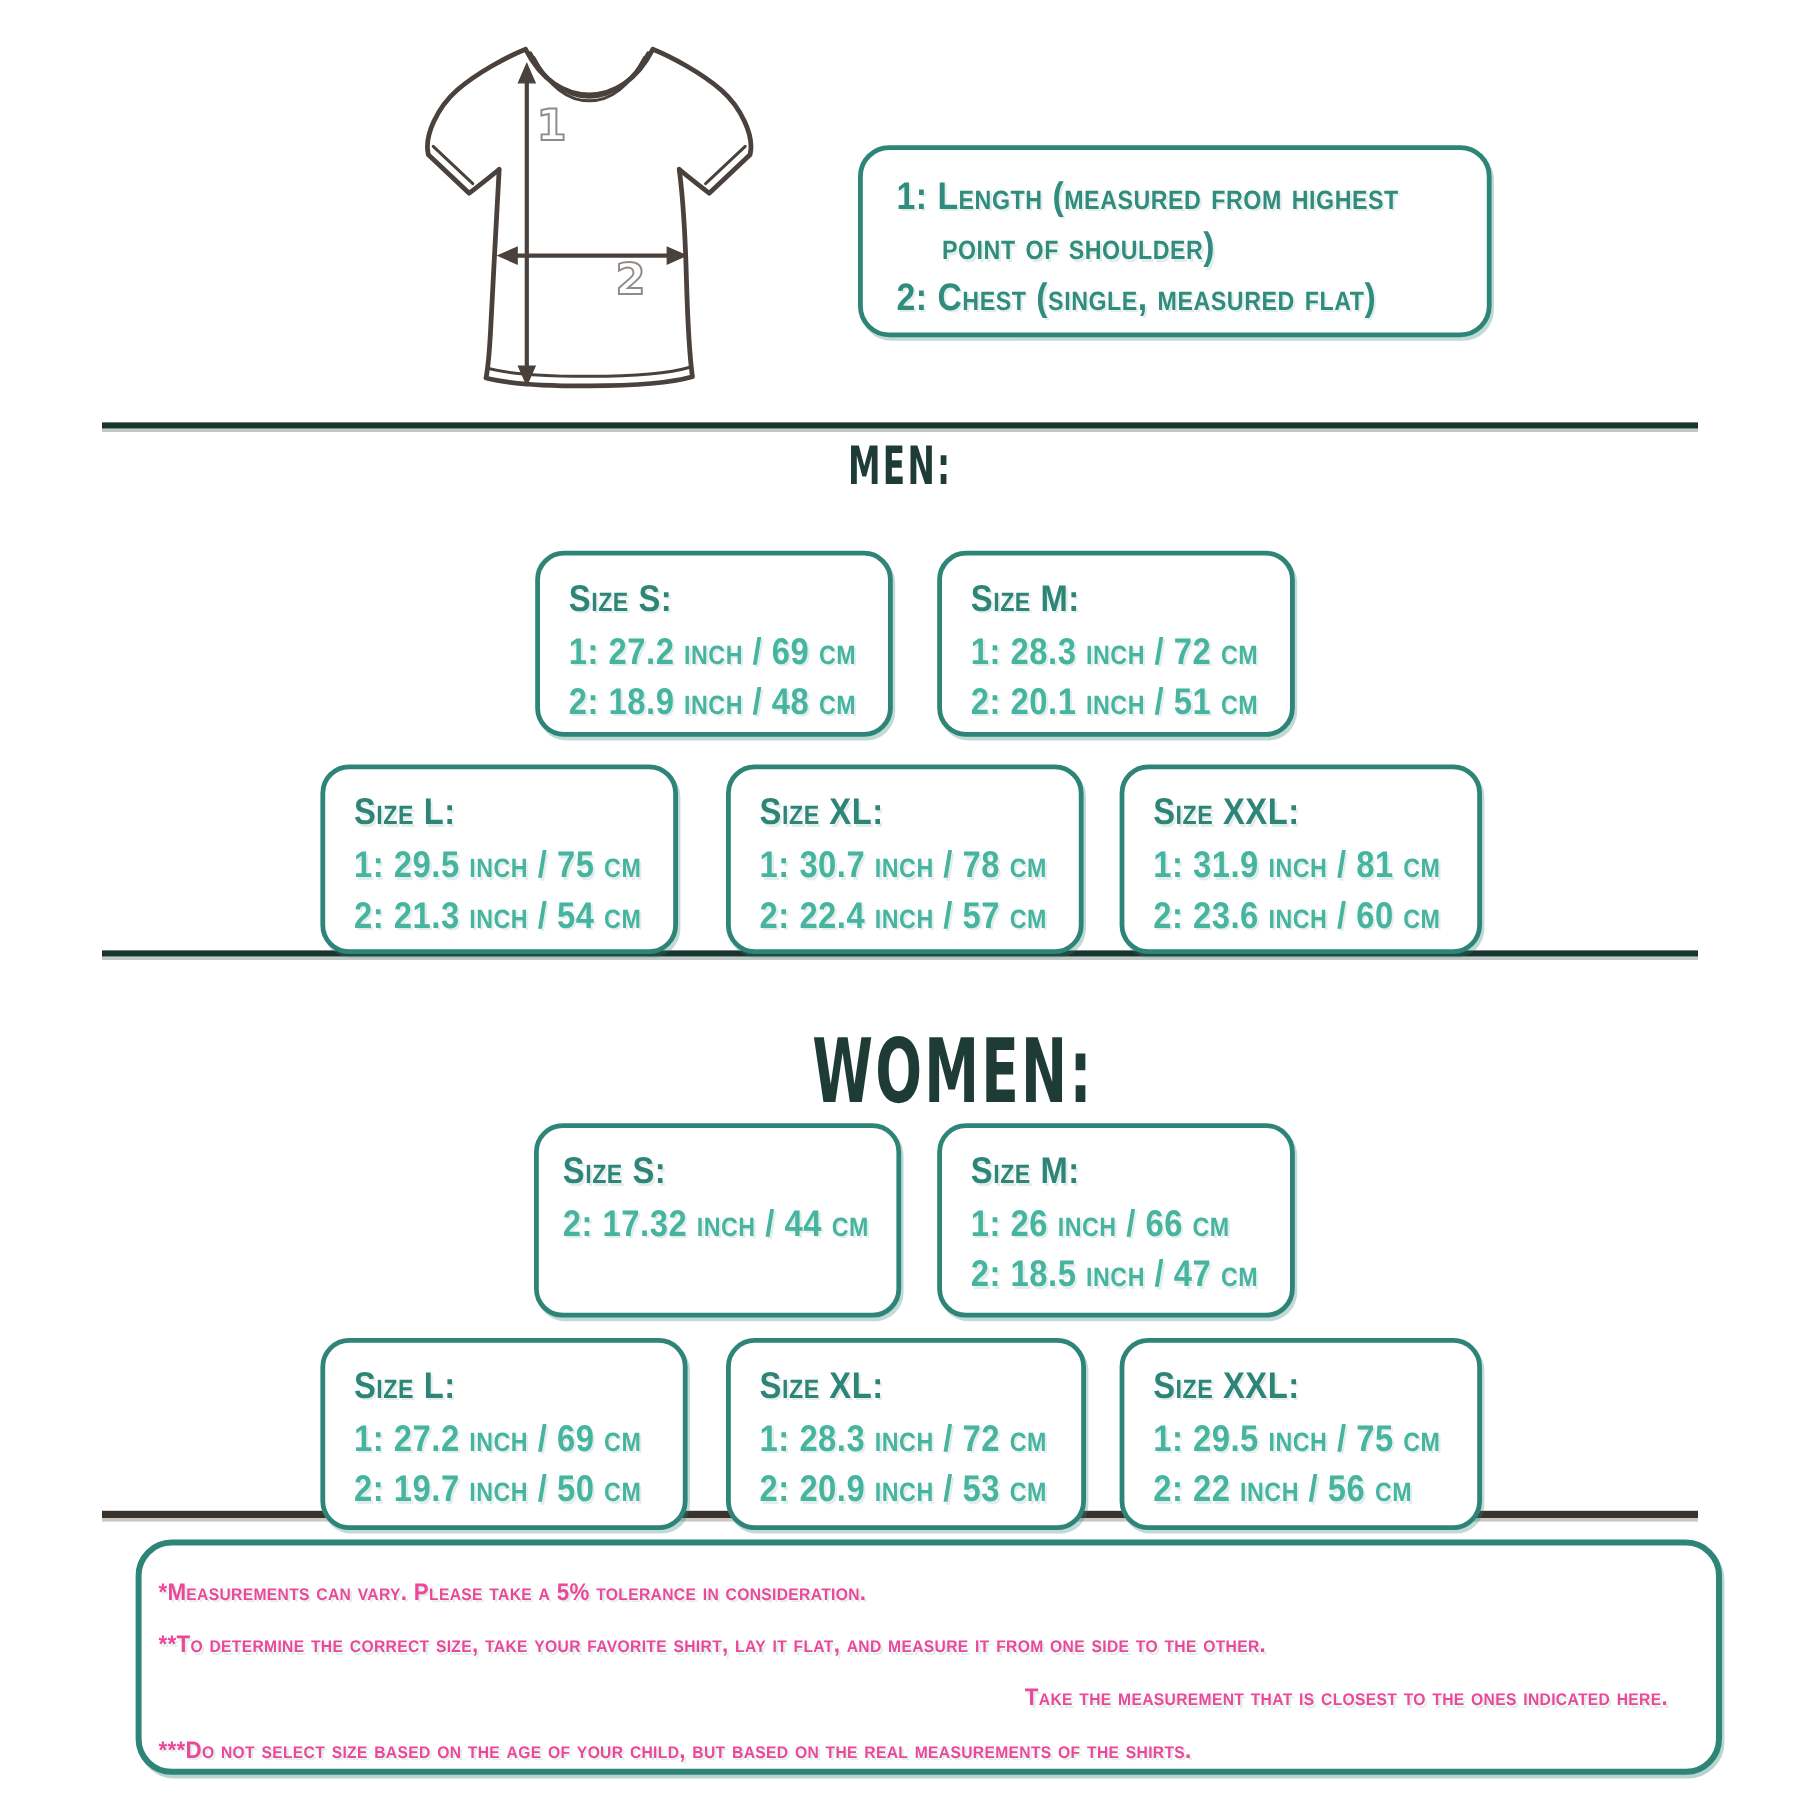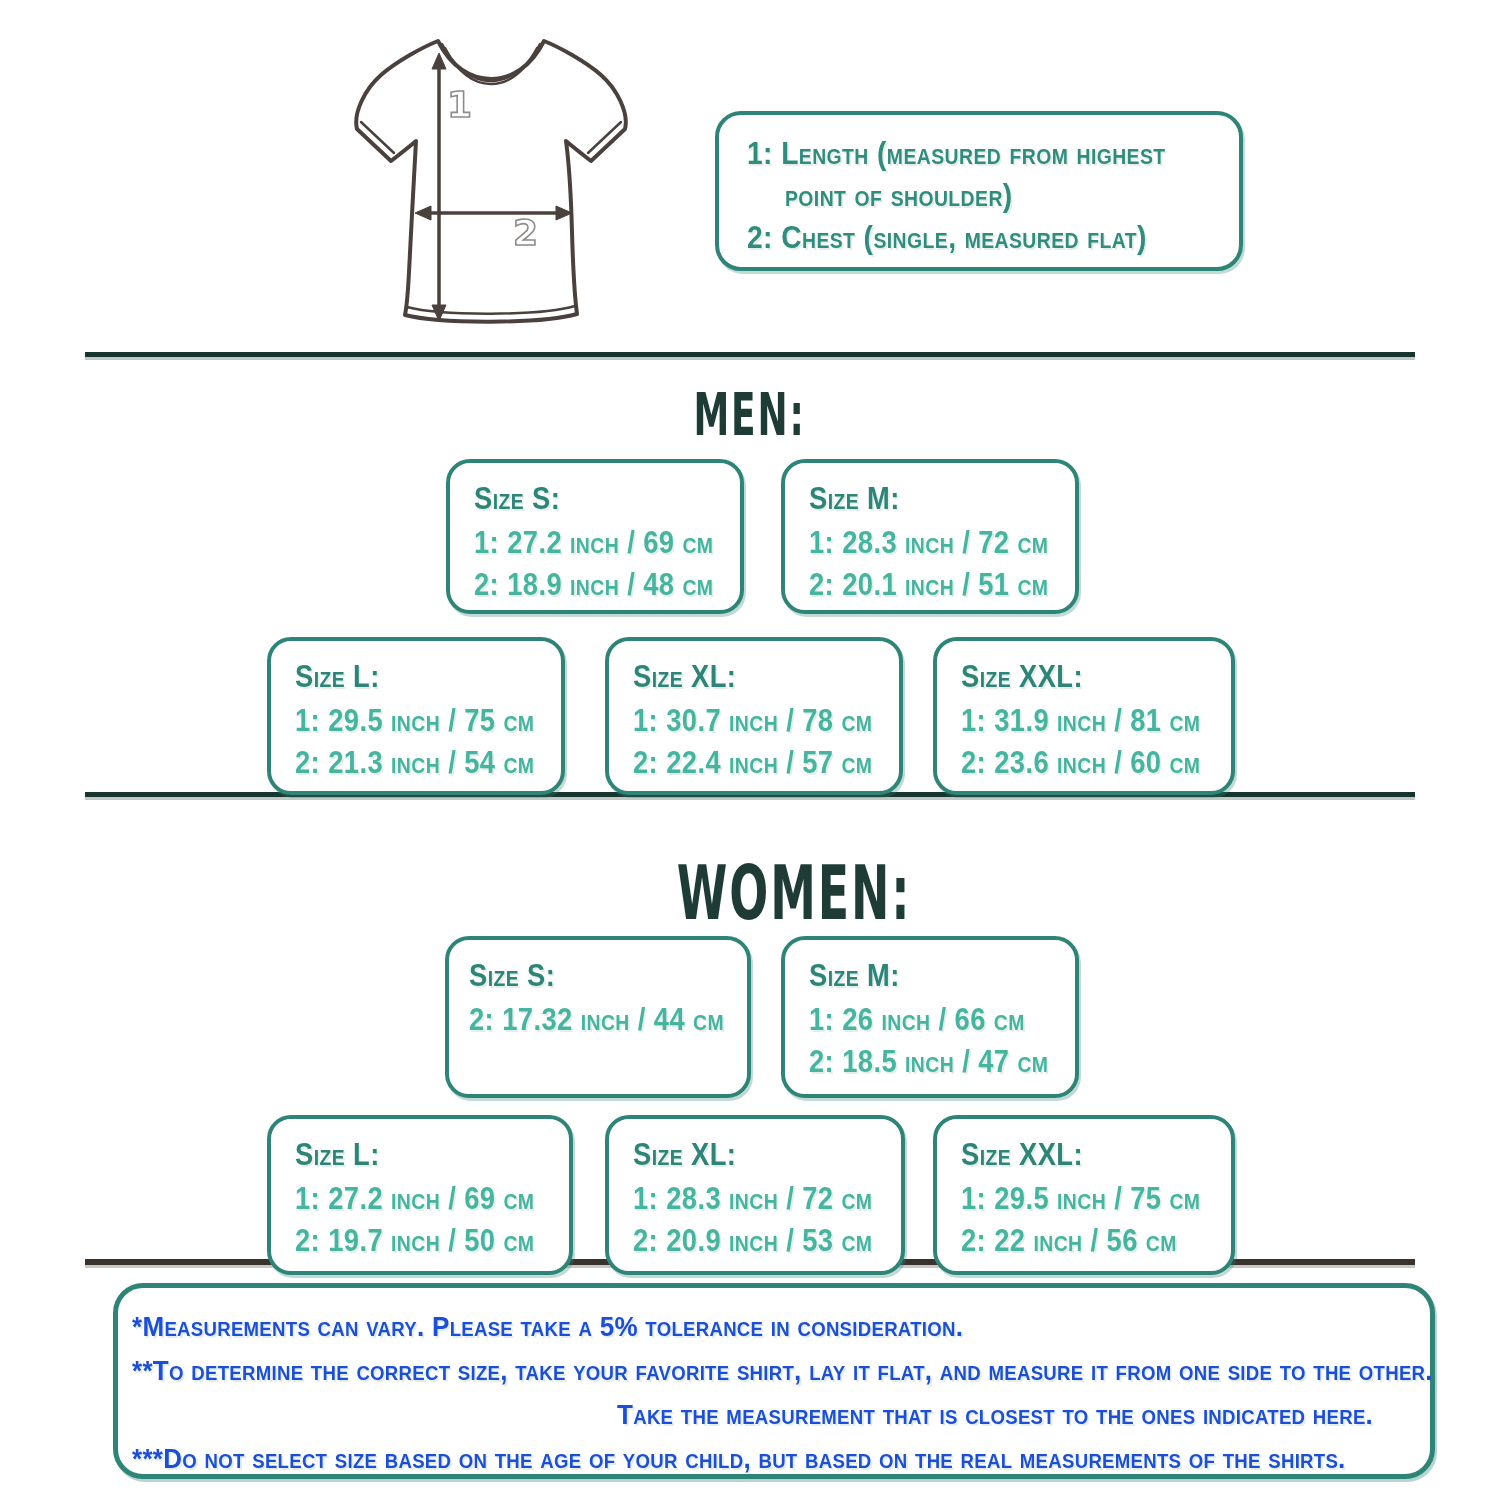--- a/index.html
+++ b/index.html
@@ -20,37 +20,37 @@
   }
   .cond-h{
     display:inline-block;transform:scaleX(0.62);transform-origin:50% 50%;
     white-space:nowrap;font-weight:700;letter-spacing:3px;
     font-family:"DejaVu Sans",sans-serif;
   }
   
   .shirt-svg{position:absolute;left:345px;top:27px;width:292px;height:300px;}
   
   .legend-box{
-    position:absolute;left:715px;top:111px;width:528px;height:160px;
+    position:absolute;left:715px;top:121px;width:528px;height:160px;
     box-sizing:border-box;border:4px solid #2E8577;border-radius:26px;
     padding:17px 0 0 28px;background:#fff;
     box-shadow:2px 3px 0 rgba(46,133,119,0.30);
   }
   .legend-line{font-size:32px;line-height:42px;color:#318C7D;}
   .legend-line.indent{padding-left:38px;}
   
   .divider{position:absolute;left:85px;width:1330px;height:5px;}
   .divider-green{background:#17342E;box-shadow:0 3px 0 rgba(140,155,150,0.55);}
   .divider-brown{background:#3A322C;box-shadow:0 3px 0 rgba(150,145,140,0.5);}
   #divider-1{top:352px;}
   #divider-2{top:792px;}
   #divider-3{top:1259px;height:6px;}
   
   .heading{position:absolute;left:0;width:1500px;text-align:center;color:#1E3C35;line-height:1;}
-  #men-heading{top:386px;font-size:58px;}
+  #men-heading{top:367px;font-size:44px;}
   #women-heading{top:856px;font-size:74px;margin-left:44px;}
   
   .size-box{
     position:absolute;box-sizing:border-box;background:#fff;
     border:4px solid #2E8577;border-radius:24px;
     padding:13px 0 0 24px;
     box-shadow:2px 3px 0 rgba(46,133,119,0.30);
     margin-top:28px;
   }
   .size-label{font-size:31px;line-height:46px;color:#2E8577;}
@@ -65,21 +65,21 @@
   #w-l  {left:267px;top:1087px;width:306px;height:160px;}
   #w-xl {left:605px;top:1087px;width:300px;height:160px;}
   #w-xxl{left:933px;top:1087px;width:302px;height:160px;}
   
   .notes-box{
     position:absolute;left:113px;top:1283px;width:1322px;height:196px;
     box-sizing:border-box;border:5px solid #2E8577;border-radius:30px;
     padding:17px 0 0 14px;background:#fff;
     box-shadow:2px 3px 0 rgba(46,133,119,0.35);
   }
-  .note-line{font-size:28px;line-height:44px;color:#1d4ed8;}
+  .note-line{font-size:20px;line-height:44px;color:#ec4899;}
   .note-line.indent{padding-left:24px;text-align:right;}
 </style>
 </head>
 <body>
 
 <svg class="shirt-svg" viewBox="0 0 292 300" aria-hidden="true">
   <g fill="#ffffff" stroke="#4A413D" stroke-width="4" stroke-linejoin="round" stroke-linecap="round">
     <path d="M93,14
              C78,20 52,34 36,48
              C20,62 8,86 12,102

